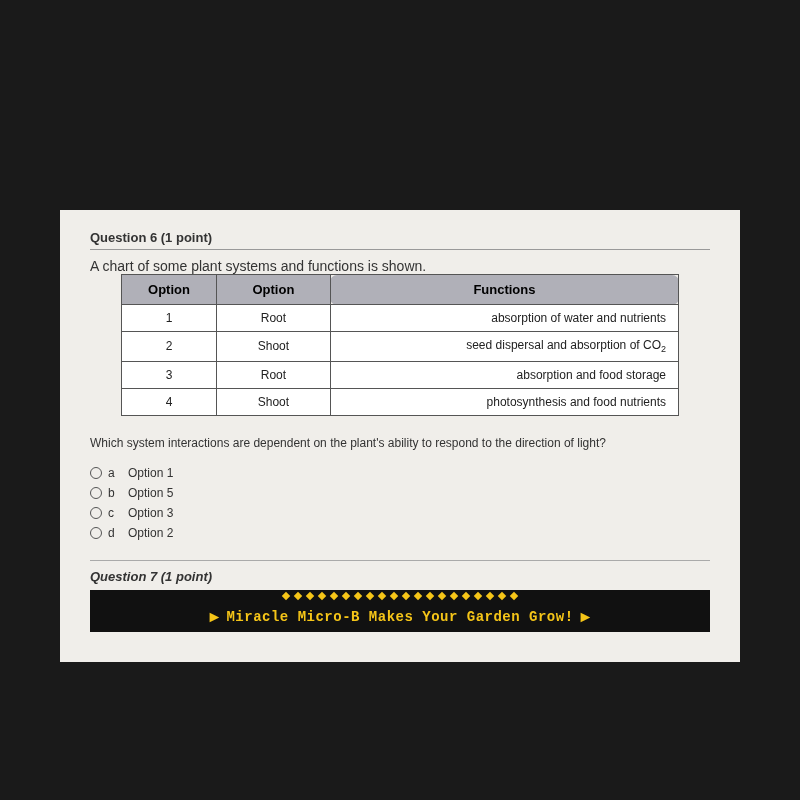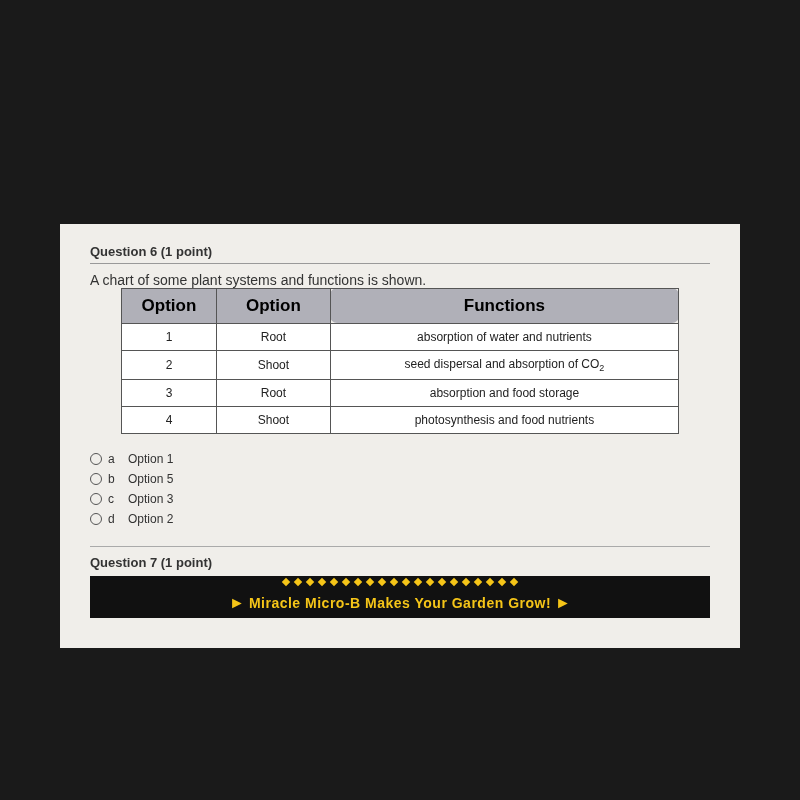--- a/index.html
+++ b/index.html
@@ -46,21 +46,21 @@
       border-collapse: collapse;
       width: 90%;
       margin: 0 auto 18px auto;
       border: 1px solid #555;
     }
 
     .chart-table th {
       background: #b0b0b8;
       border: 1px solid #555;
       padding: 7px 12px;
-      font-size: 17px;
+      font-size: 13px;
       font-weight: bold;
       text-align: center;
     }
 
     .chart-table th.functions-col {
       width: 55%;
       border-radius: 7px;
     }
 
     .chart-table th.option-col {
@@ -74,21 +74,21 @@
     .chart-table td {
       border: 1px solid #555;
       padding: 6px 12px;
       font-size: 12px;
       color: #222;
       text-align: center;
       background: #fff;
     }
 
     .chart-table td.functions-cell {
-      text-align: center;
+      text-align: right;
     }
 
     .sub2 {
       font-size: 9px;
       vertical-align: sub;
     }
 
     .follow-question {
       font-size: 12px;
       color: #333;
@@ -130,20 +130,21 @@
       border: none;
       border-top: 1px solid #aaa;
       margin: 10px 0 8px 0;
     }
 
     .question7-header {
       font-size: 13px;
       font-weight: bold;
       color: #333;
       margin-bottom: 6px;
+      font-style: italic;
     }
 
     .question7-text {
       font-size: 11.5px;
       color: #333;
       margin-bottom: 10px;
     }
 
     .ad-banner {
       background: #111;
@@ -151,21 +152,21 @@
       display: flex;
       align-items: center;
       justify-content: center;
       gap: 0;
     }
 
     .ad-text {
       color: #f5c518;
       font-size: 14px;
       font-weight: bold;
-      font-family: Liberation Sans, sans-serif;
+      font-family: Liberation Mono, monospace;
       letter-spacing: 0.5px;
     }
 
     .arrow-left, .arrow-right {
       color: #f5c518;
       font-size: 16px;
       font-weight: bold;
       margin: 0 4px;
     }
 
@@ -221,20 +222,21 @@
           <td class="functions-cell">absorption and food storage</td>
         </tr>
         <tr>
           <td>4</td>
           <td>Shoot</td>
           <td class="functions-cell">photosynthesis and food nutrients</td>
         </tr>
       </tbody>
     </table>
 
+    <div class="follow-question">Which system interactions are dependent on the plant's ability to respond to the direction of light?</div>
 
     <ul class="options-list">
       <li>
         <span class="radio-circle"></span>
         <span class="option-letter">a</span>
         <span>Option 1</span>
       </li>
       <li>
         <span class="radio-circle"></span>
         <span class="option-letter">b</span>

